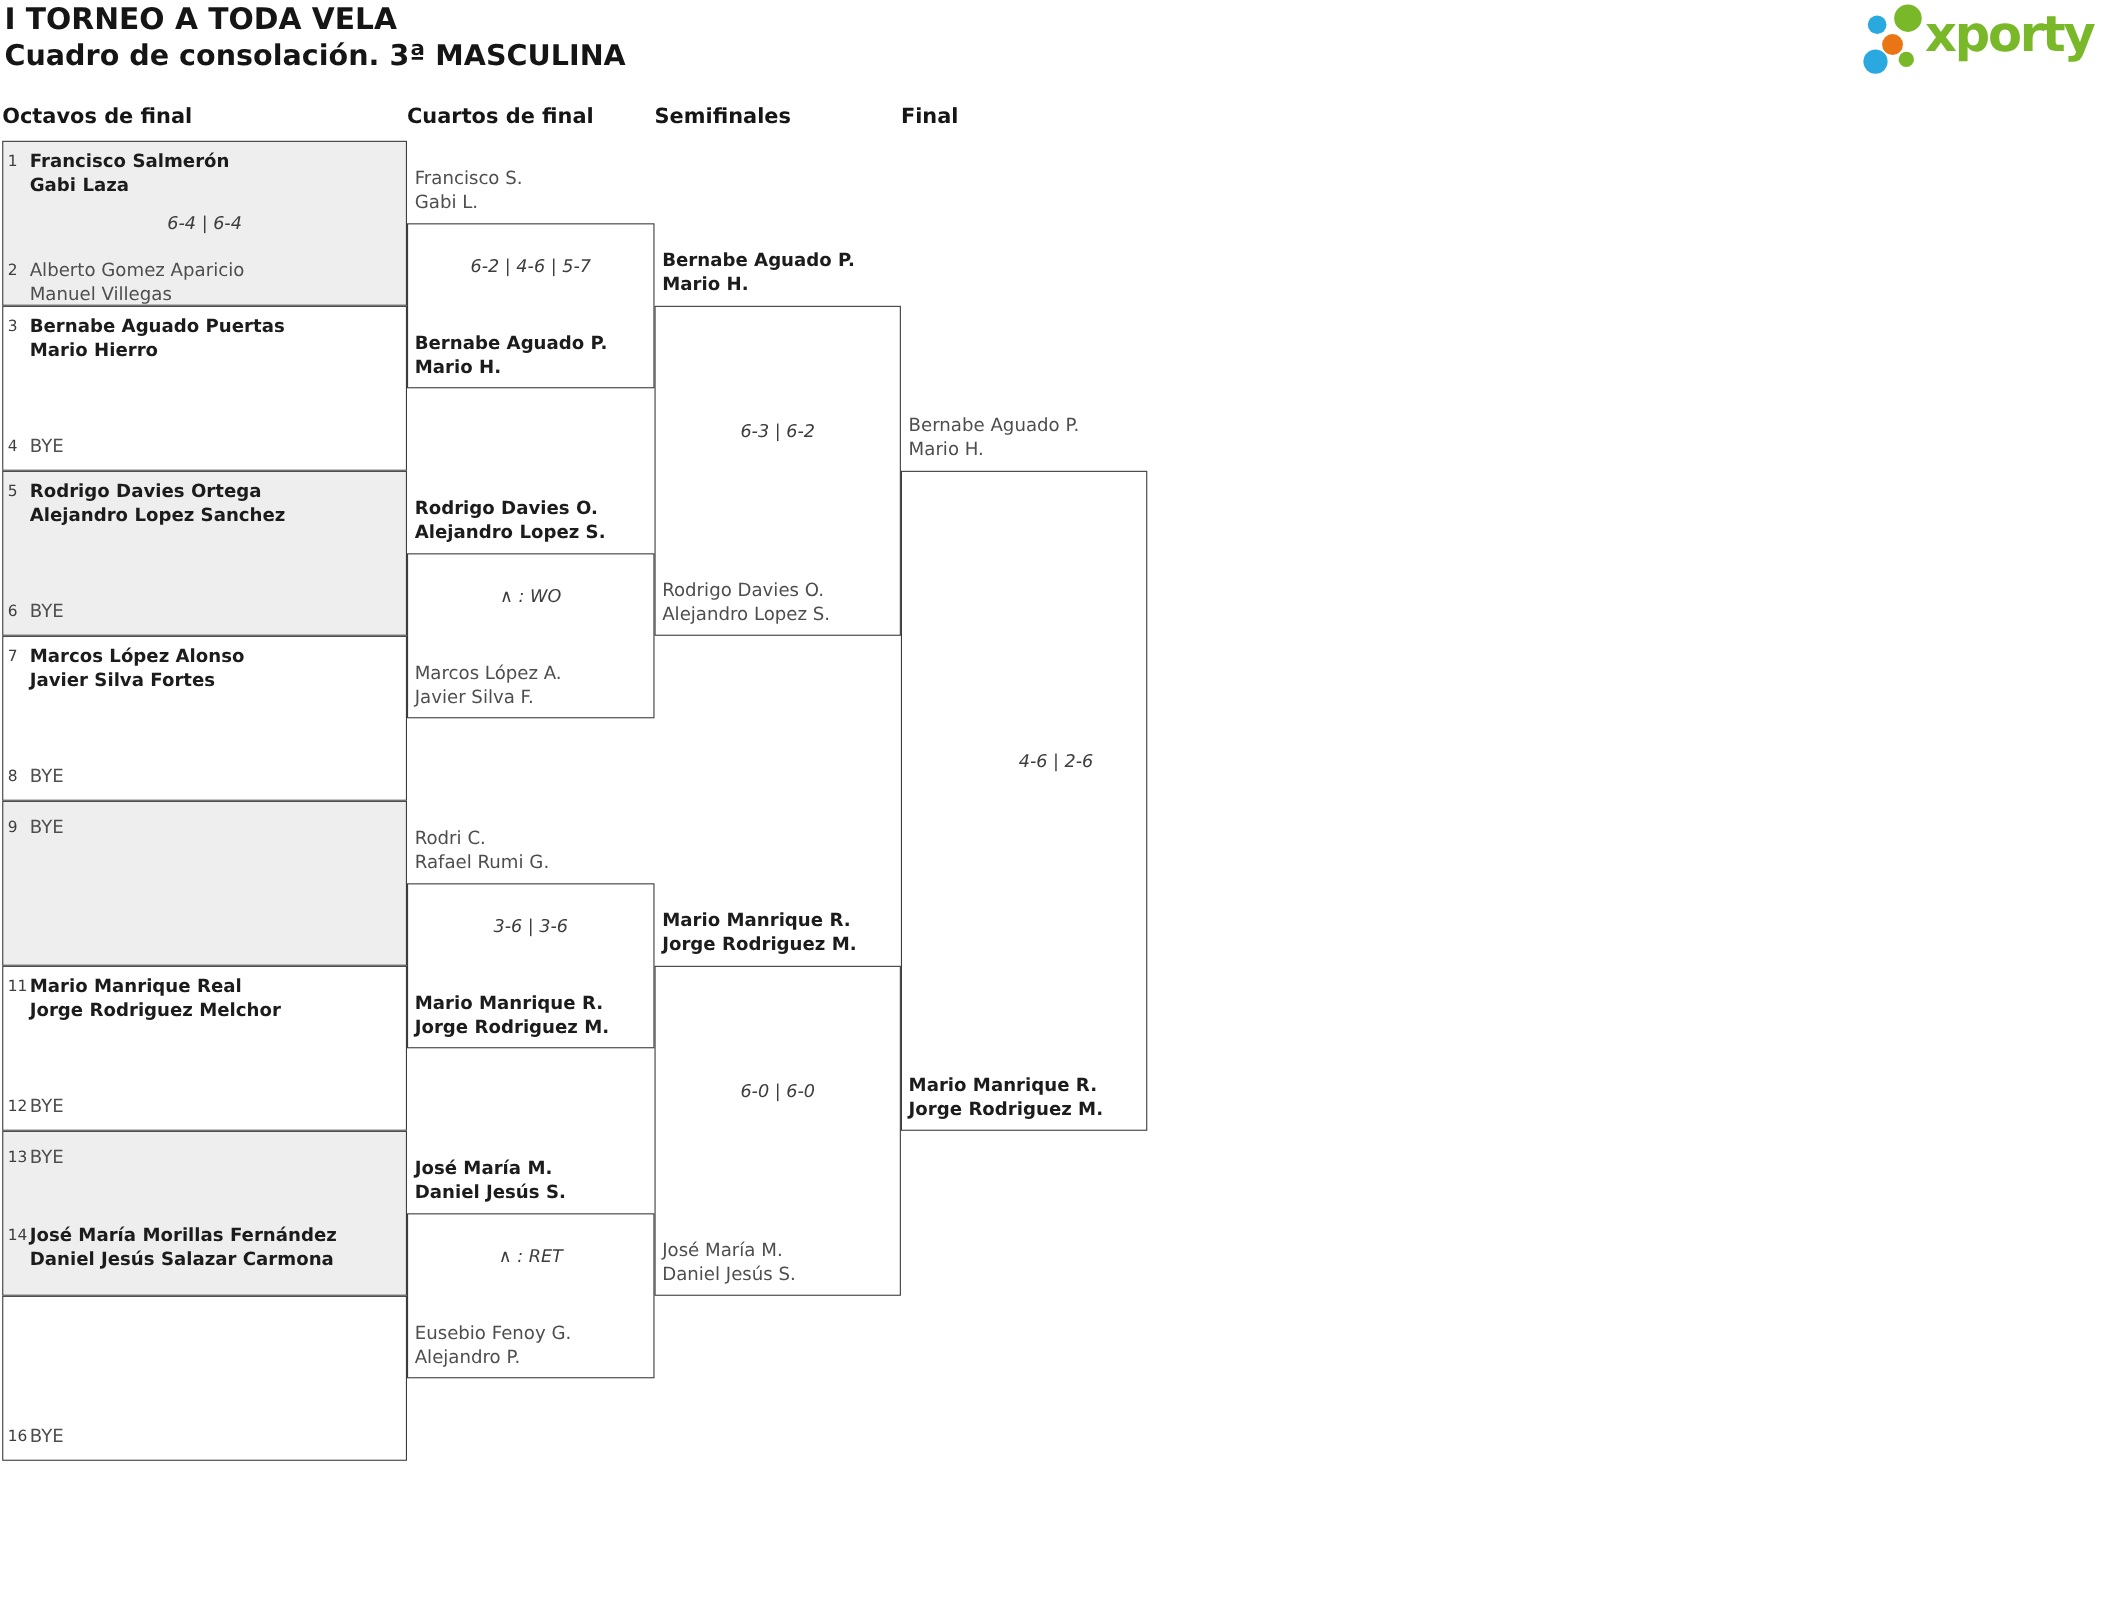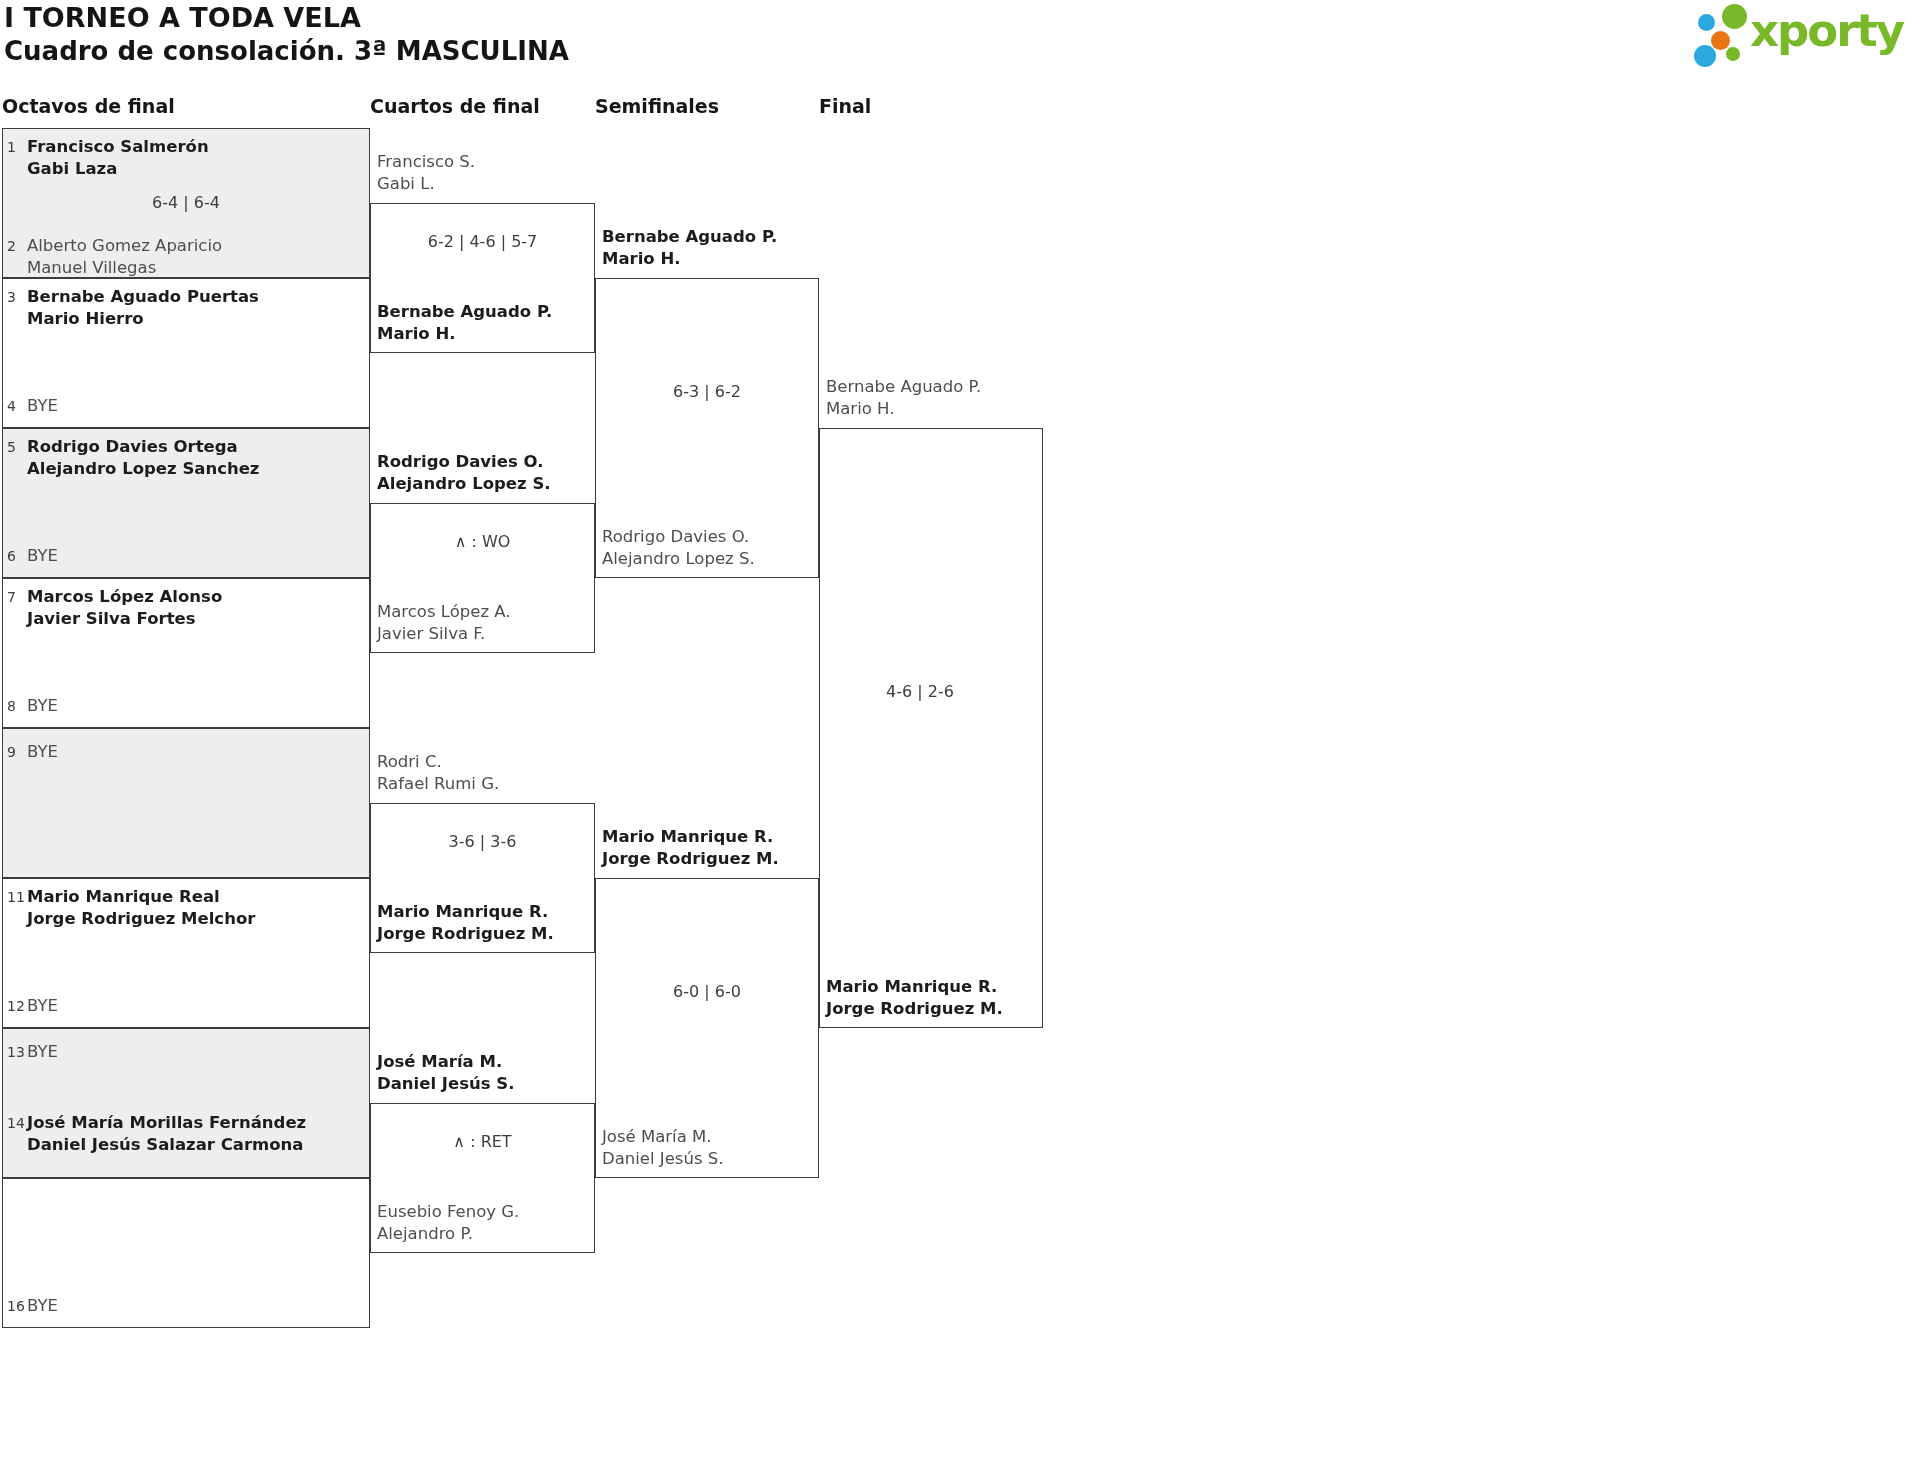--- a/index.html
+++ b/index.html
@@ -24,21 +24,21 @@
   .match-outline {
     position:absolute; box-sizing:border-box;
     border:1px solid var(--line-color); background:transparent;
   }
   .entry { position:absolute; display:flex; align-items:flex-start; }
   .seed  { flex:0 0 20px; font-size:14px; color:var(--score); padding-top:3px; }
   .names { font-size:16.5px; line-height:21.5px; color:var(--loser); }
   .names.winner { font-weight:bold; color:var(--winner); }
   .score {
     position:absolute; text-align:center; font-size:16px; line-height:20px;
-    color:var(--score); white-space:nowrap;
+    color:var(--score); white-space:nowrap;font-style:italic;
   }
   .logo-dot { position:absolute; border-radius:50%; }
   .logo-text {
     position:absolute; left:1750px; top:3px; width:170px;
     font-size:45px; font-weight:bold; letter-spacing:-2px; line-height:56px;
     color:var(--logo-green);
   }
 </style>
 </head>
 <body>
@@ -252,14 +252,14 @@
         <div>Bernabe Aguado P.</div>
         <div>Mario H.</div>
       </div>
     </div>
     <div class="entry" style="left: 826px; top: 976px; width: 210px;">
       <div class="names winner">
         <div>Mario Manrique R.</div>
         <div>Jorge Rodriguez M.</div>
       </div>
     </div>
-    <div class="score" style="left: 816px; top: 682px; width: 208px;">4-6 | 2-6</div>
+    <div class="score" style="left: 856px; top: 682px; width: 208px;">4-6 | 2-6</div>
   </div>
 
 </body></html>

